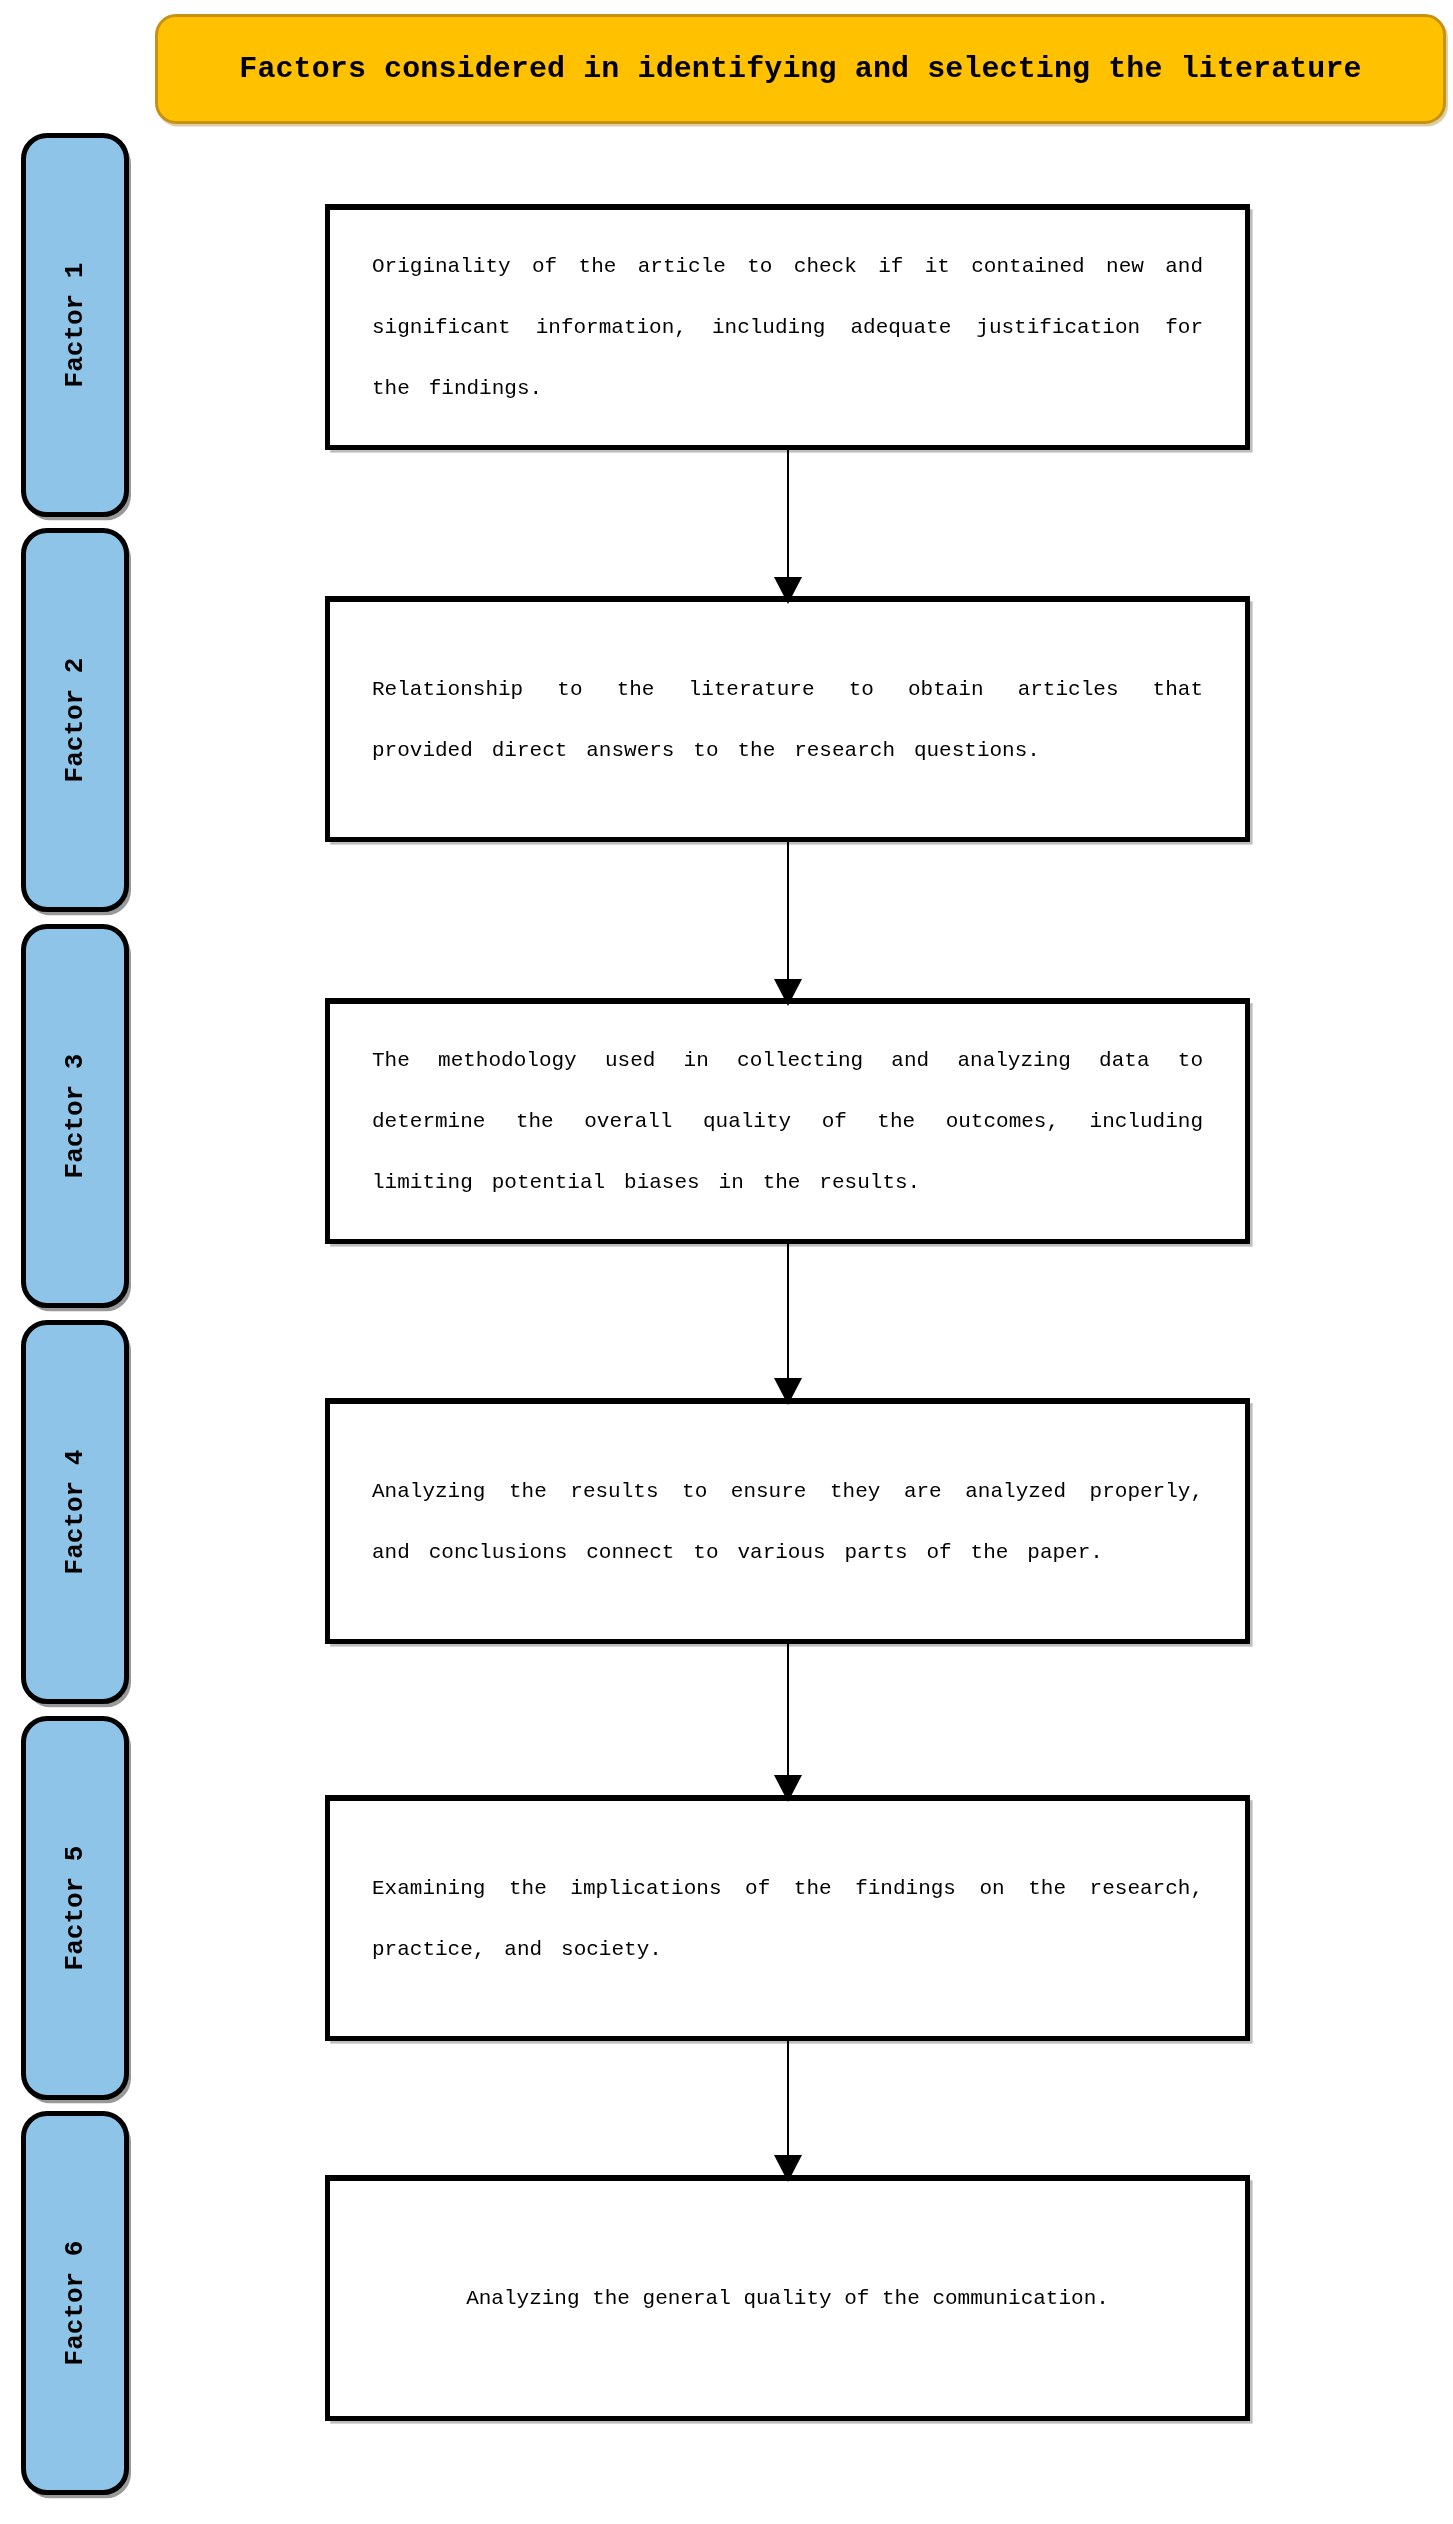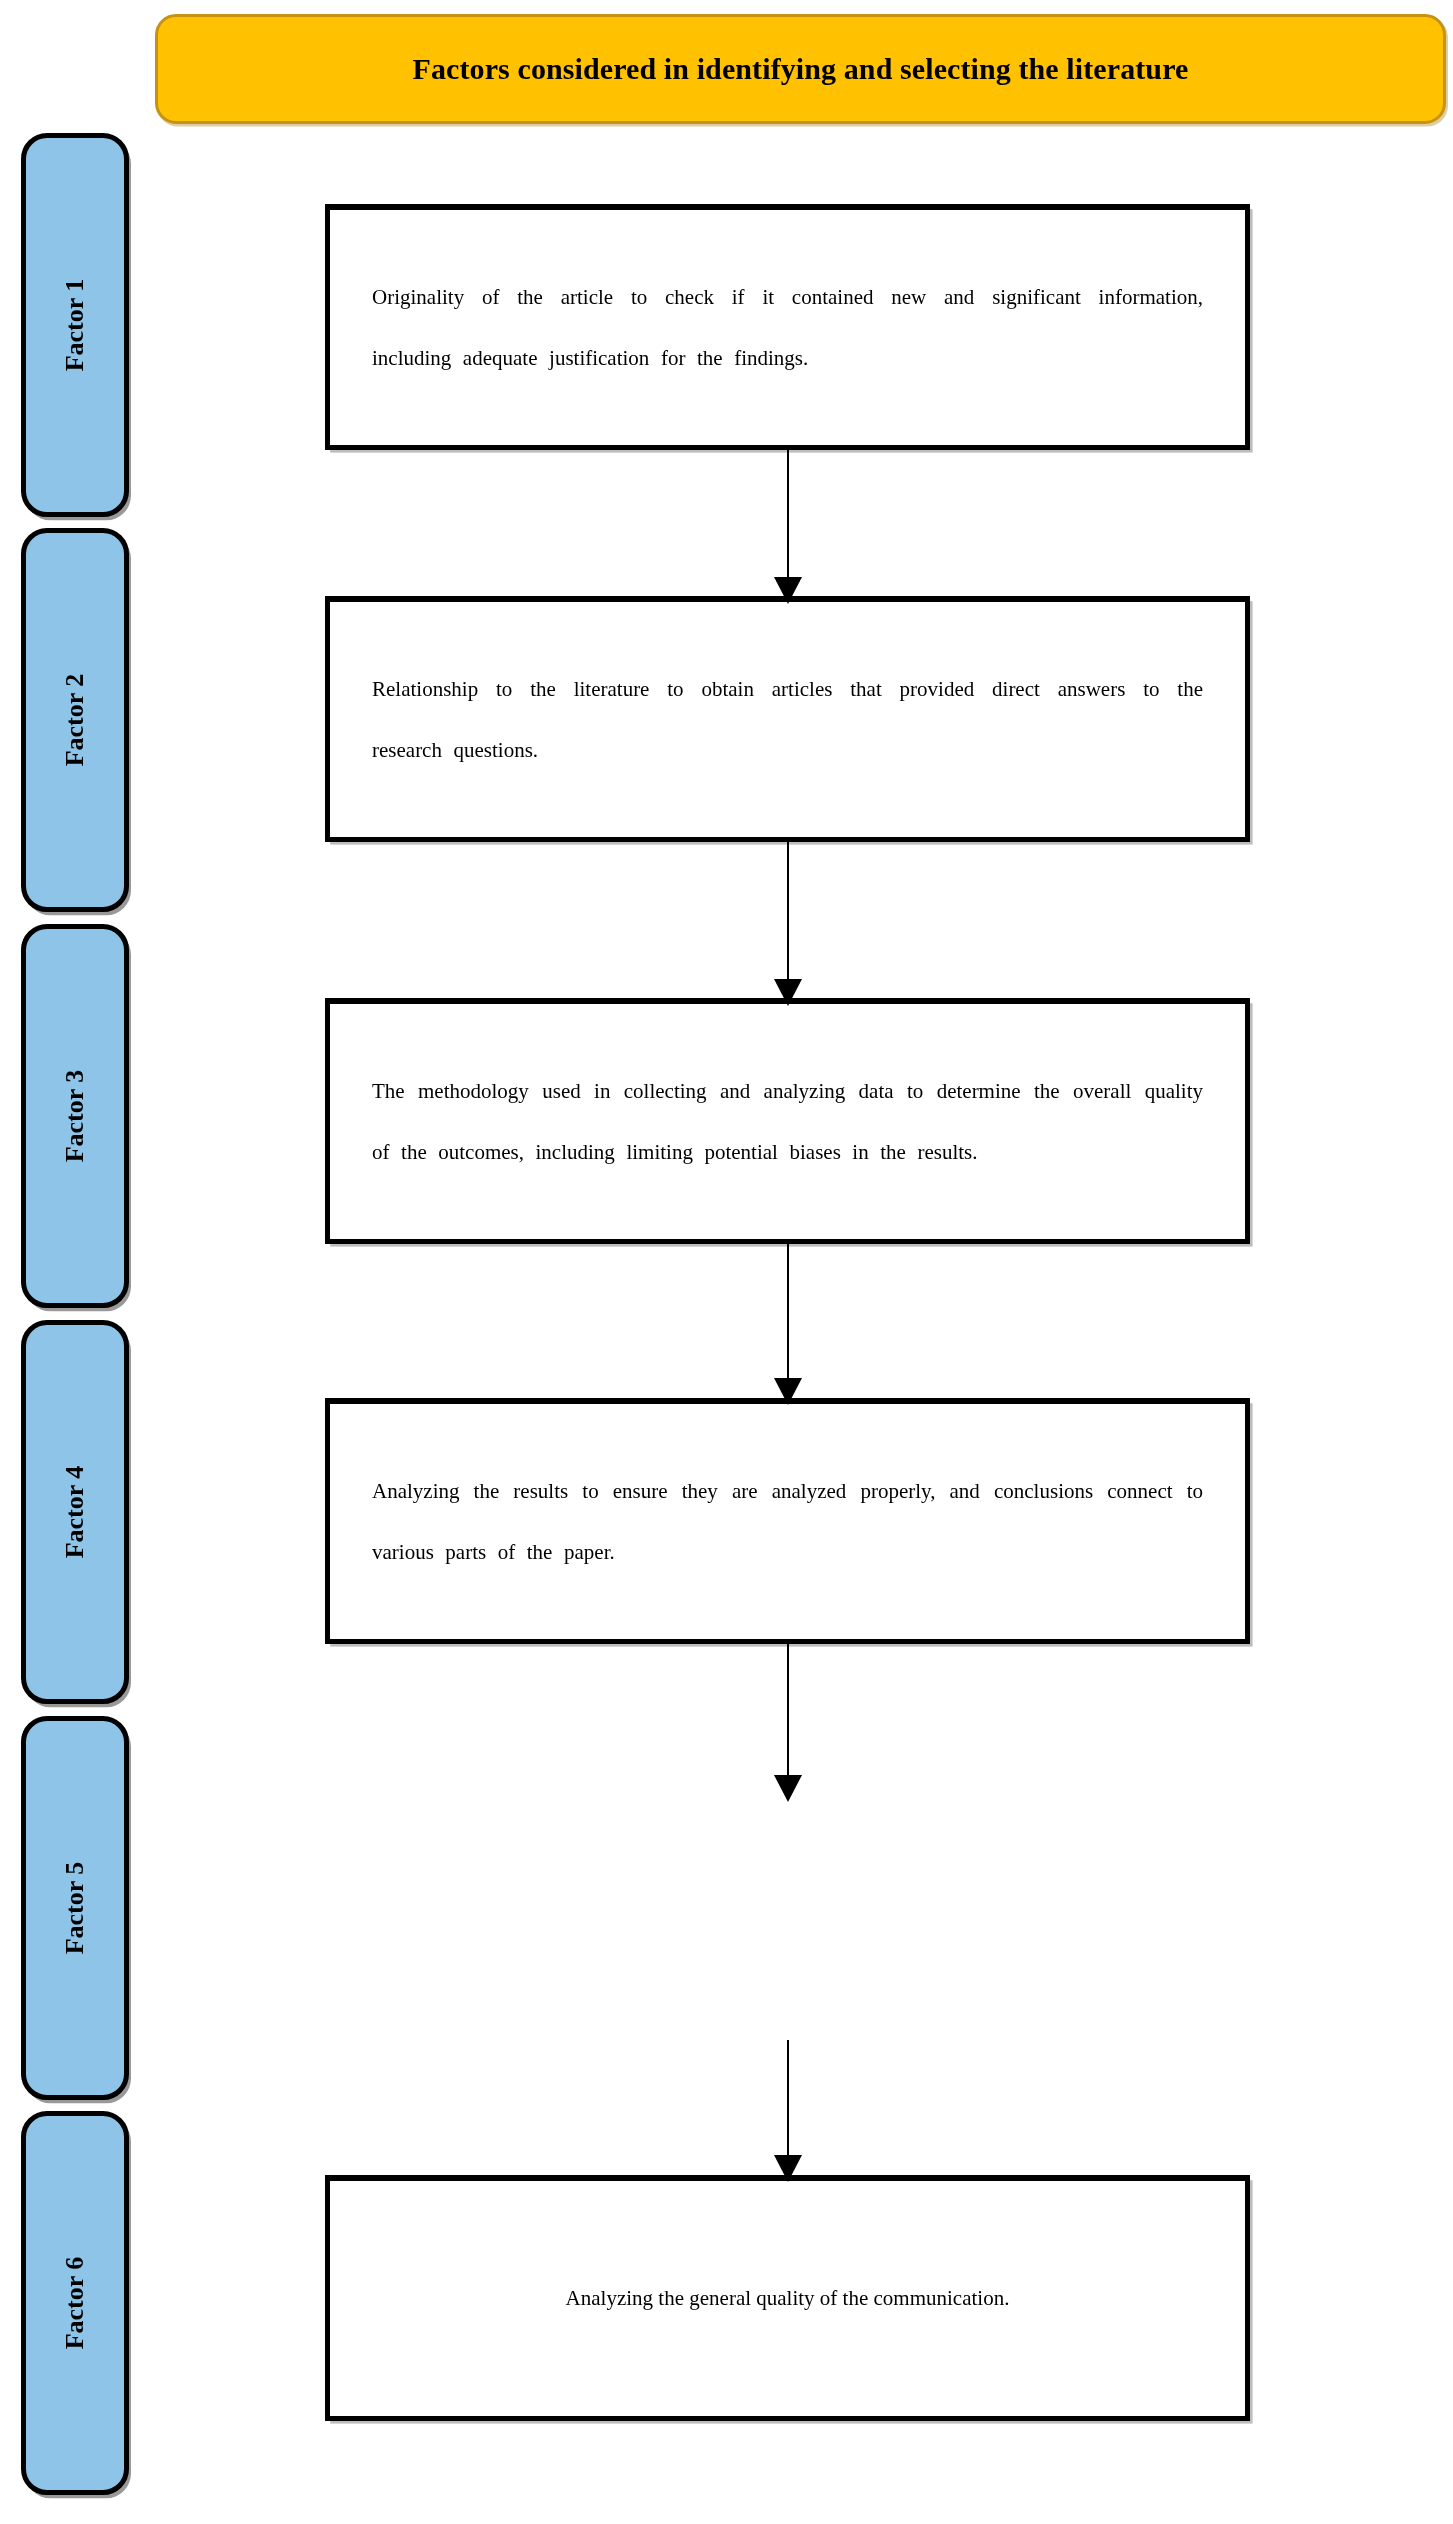--- a/index.html
+++ b/index.html
@@ -1,21 +1,21 @@
 <!DOCTYPE html>
 <html style="--page-bg: #ffffff; --title-bg: #FFC100; --title-border: #C69214; --factor-bg: #8DC4E8; --content-bg: #ffffff; --box-border: #000000; --shadow-color: #bdbdbd; --text-color: #000000;font-size:10.4px"><head>
 <meta charset="utf-8">
 <style>
   html, body { margin: 0; padding: 0; background: #ffffff; }
   #canvas {
     position: relative;
     width: 1453px;
     height: 2525px;
     background: var(--page-bg, #ffffff);
-    font-family: Liberation Serif, serif;
+    font-family: Liberation Mono, monospace;
     color: var(--text-color, #000000);
     overflow: hidden;
   }
 
   
   .title-banner {
     position: absolute;
     left: 155px; top: 14.4px;
     width: 1291px; height: 110px;
     box-sizing: border-box;
@@ -150,20 +150,23 @@
   </div>
   <div class="content-box" id="content-box-2">
     <p class="factor-description">Relationship to the literature to obtain articles that provided direct answers to the research questions.</p>
   </div>
   <div class="content-box" id="content-box-3">
     <p class="factor-description">The methodology used in collecting and analyzing data to determine the overall quality of the outcomes, including limiting potential biases in the results.</p>
   </div>
   <div class="content-box" id="content-box-4">
     <p class="factor-description">Analyzing the results to ensure they are analyzed properly, and conclusions connect to various parts of the paper.</p>
   </div>
+  <div class="content-box" id="content-box-5">
+    <p class="factor-description">Examining the implications of the findings on the research, practice, and society.</p>
+  </div>
   <div class="content-box center-text" id="content-box-6">
     <p class="factor-description">Analyzing the general quality of the communication.</p>
   </div>
 
   <div class="flow-arrow" id="flow-arrow-1">
     <div class="arrow-shaft"></div>
     <div class="arrow-head"></div>
   </div>
   <div class="flow-arrow" id="flow-arrow-2">
     <div class="arrow-shaft"></div>

